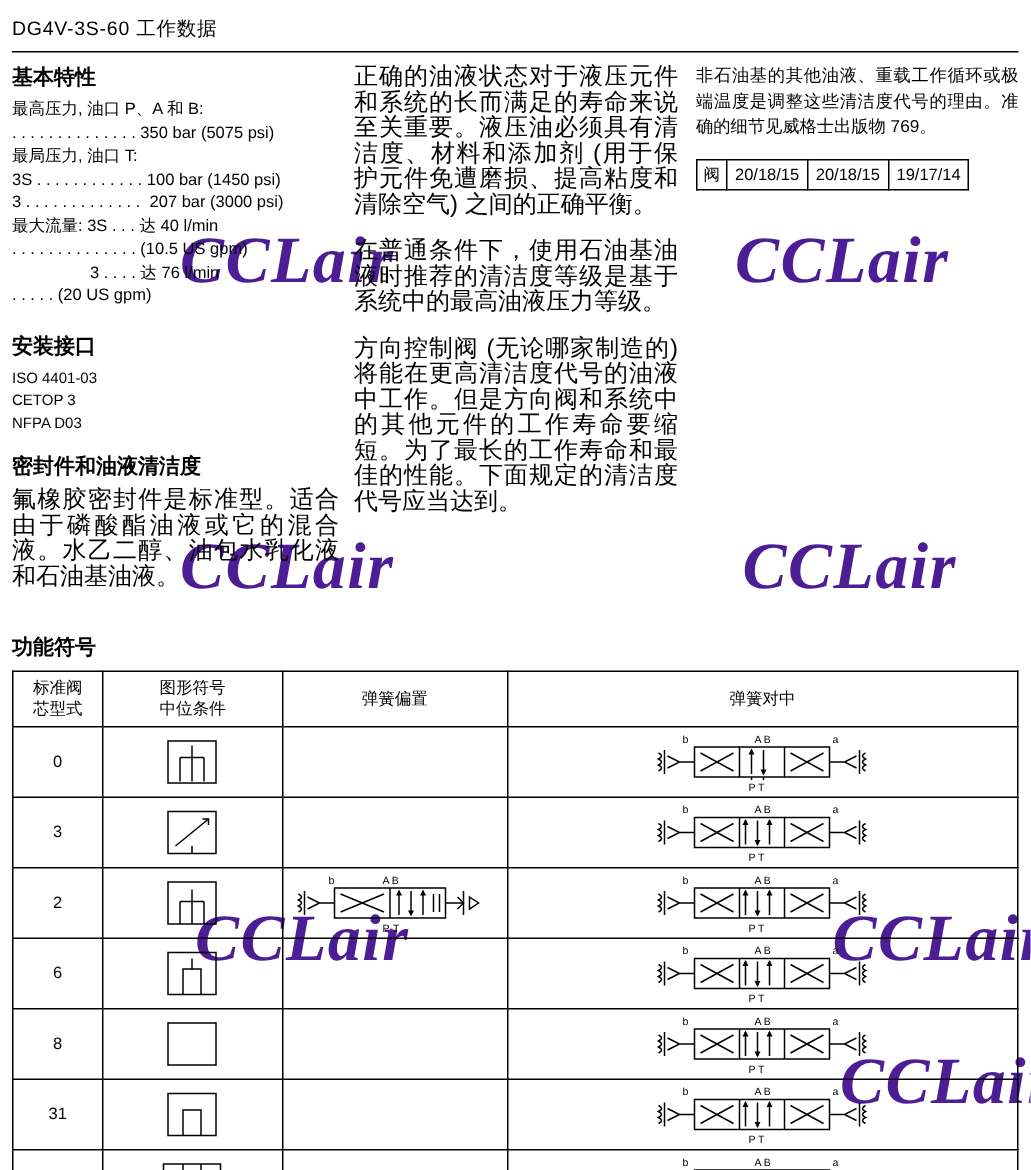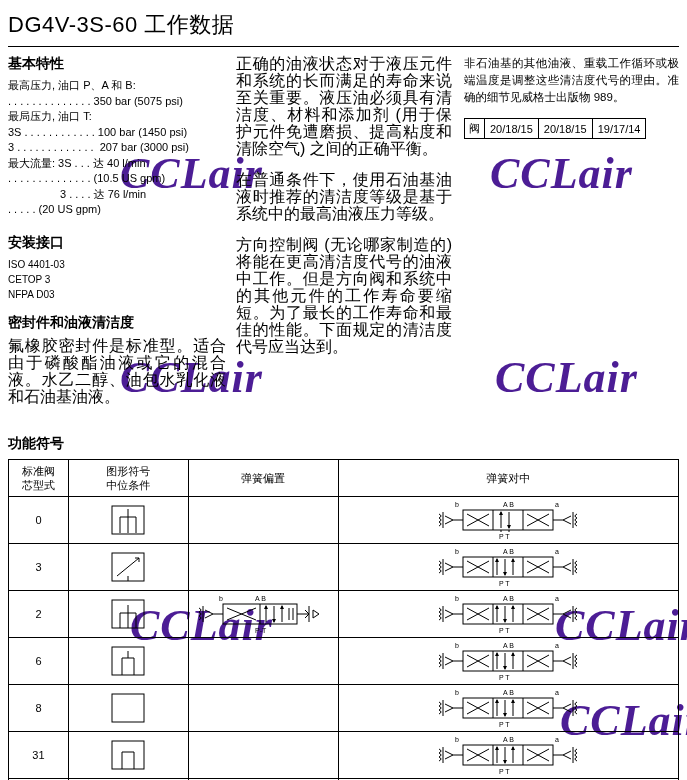--- a/index.html
+++ b/index.html
@@ -40,21 +40,21 @@
   .wm6 { left: 555px; top: 600px; font-size: 44px; }
   .wm7 { left: 560px; top: 695px; font-size: 44px; }
 
   .content { position: relative; z-index: 10; }
 
   
   .title-row {
     padding: 10px 8px 4px 8px;
   }
   .title {
-    font-size: 22px;
+    font-size: 13px;
     letter-spacing: 0.5px;
   }
   .title-rule {
     border-bottom: 1px solid #000;
     margin: 2px 8px 0 8px;
   }
 
   
   .cols {
     display: flex;
@@ -189,21 +189,21 @@
         <div class="para">氟橡胶密封件是标准型。适合由于磷酸酯油液或它的混合液。水乙二醇、油包水乳化液和石油基油液。</div>
       </div>
 
       <div class="col col-mid">
         <p class="para">正确的油液状态对于液压元件和系统的长而满足的寿命来说至关重要。液压油必须具有清洁度、材料和添加剂 (用于保护元件免遭磨损、提高粘度和清除空气) 之间的正确平衡。</p>
         <p class="para">在普通条件下，使用石油基油液时推荐的清洁度等级是基于系统中的最高油液压力等级。</p>
         <p class="para">方向控制阀 (无论哪家制造的) 将能在更高清洁度代号的油液中工作。但是方向阀和系统中的其他元件的工作寿命要缩短。为了最长的工作寿命和最佳的性能。下面规定的清洁度代号应当达到。</p>
       </div>
 
       <div class="col col-right">
-        <p class="note">非石油基的其他油液、重载工作循环或极端温度是调整这些清洁度代号的理由。准确的细节见威格士出版物 989。</p>
+        <p class="note">非石油基的其他油液、重载工作循环或极端温度是调整这些清洁度代号的理由。准确的细节见威格士出版物 769。</p>
         <table class="ptable">
           <tbody>
           <tr>
             <td class="label-cell">阀</td>
             <td>20/18/15</td>
             <td>20/18/15</td>
             <td>19/17/14</td>
           </tr>
         </tbody>
           </table>

